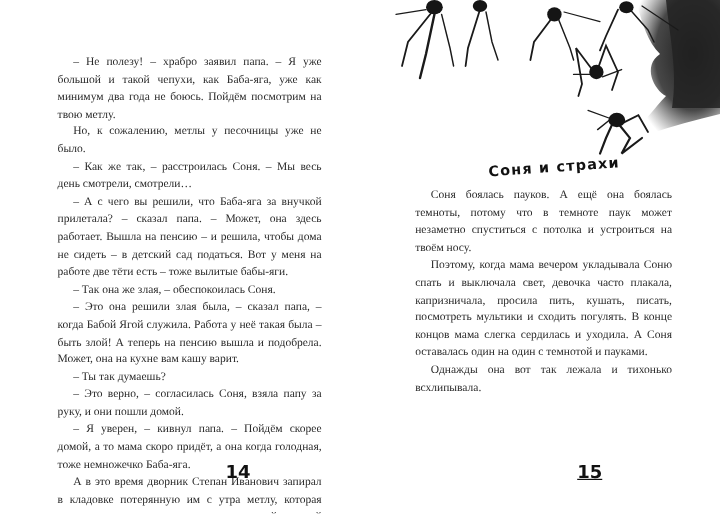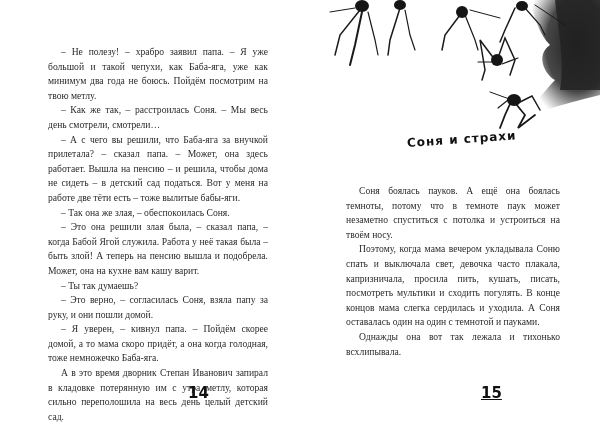--- a/index.html
+++ b/index.html
@@ -10,21 +10,21 @@
     color: #2a2a2a;
     position: relative;
   }
   .spread { position: absolute; inset: 0; display: flex; }
   .page { position: relative; width: 300px; height: 428px; }
   .page-left { background: #ffffff; }
   .page-right { background: #ffffff; }
 
   .text-block { position: absolute; font-size: 9.6px; line-height: 14.6px; text-align: justify; }
   .left-text { left: 48px; top: 45px; width: 220px; }
-  .right-text { left: 346px; top: 184px; width: 214px; position: absolute; }
+  .right-text { left: 346px; top: 156px; width: 214px; position: absolute; }
   .text-block p { margin: 0; text-indent: 13px; }
 
   .page-number {
     position: absolute; top: 384px;
     font-family: "DejaVu Sans", sans-serif; font-weight: bold;
     font-size: 15px; color: #111; margin-left: 38px;
   }
   .pn-left { left: 150px; }
   .pn-right { left: 443px; text-decoration: underline; }
 
@@ -41,20 +41,21 @@
 </head>
 <body>
 
 <div class="spread">
   <div class="page page-left"></div>
   <div class="page page-right"></div>
 </div>
 
 <div class="text-block left-text">
   <p>– Не полезу! – храбро заявил папа. – Я уже большой и такой чепухи, как Баба-яга, уже как минимум два года не боюсь. Пойдём посмотрим на твою метлу.</p>
+  <p>Но, к сожалению, метлы у песочницы уже не было.</p>
   <p>– Как же так, – расстроилась Соня. – Мы весь день смотрели, смотрели…</p>
   <p>– А с чего вы решили, что Баба-яга за внучкой прилетала? – сказал папа. – Может, она здесь работает. Вышла на пенсию – и решила, чтобы дома не сидеть – в детский сад податься. Вот у меня на работе две тёти есть – тоже вылитые бабы-яги.</p>
   <p>– Так она же злая, – обеспокоилась Соня.</p>
   <p>– Это она решили злая была, – сказал папа, – когда Бабой Ягой служила. Работа у неё такая была – быть злой! А теперь на пенсию вышла и подобрела. Может, она на кухне вам кашу варит.</p>
   <p>– Ты так думаешь?</p>
   <p>– Это верно, – согласилась Соня, взяла папу за руку, и они пошли домой.</p>
   <p>– Я уверен, – кивнул папа. – Пойдём скорее домой, а то мама скоро придёт, а она когда голодная, тоже немножечко Баба-яга.</p>
   <p>А в это время дворник Степан Иванович запирал в кладовке потерянную им с утра метлу, которая сильно переполошила на весь день целый детский сад.</p>
 </div>
 

